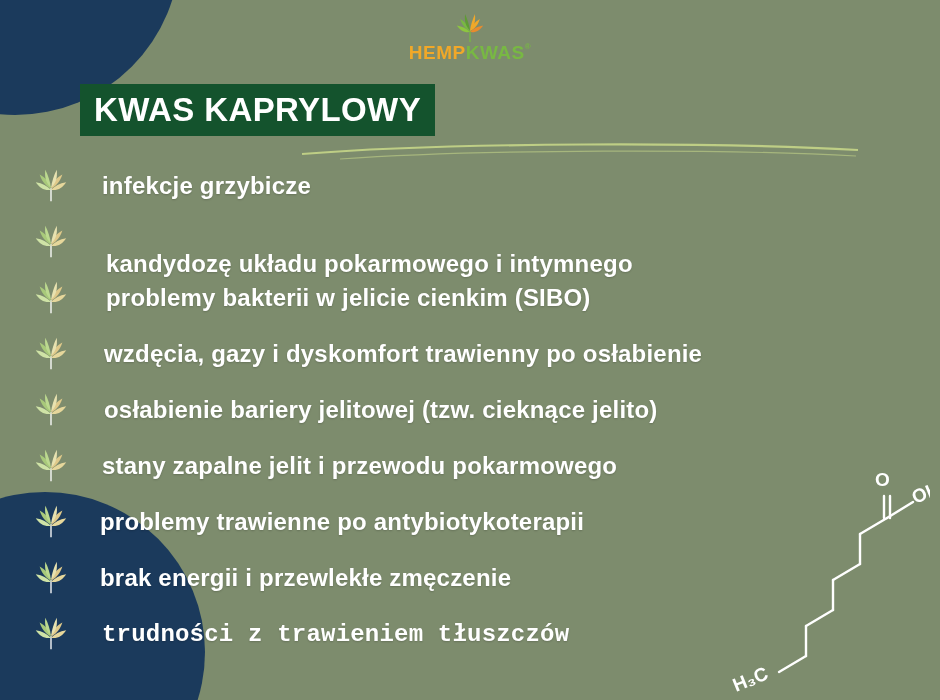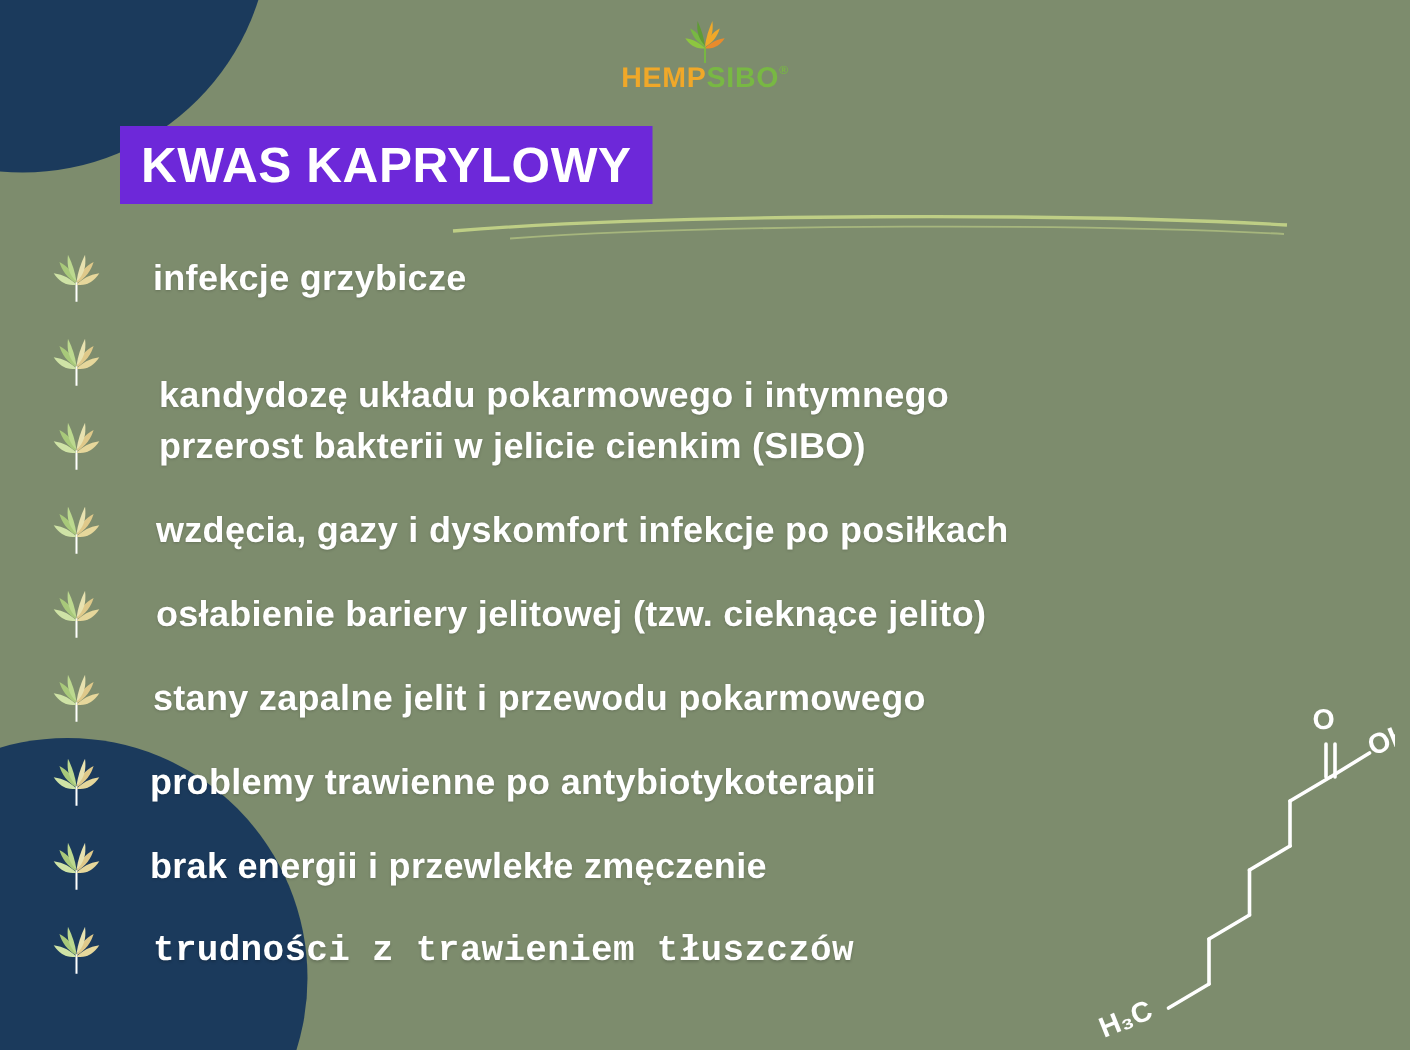--- a/index.html
+++ b/index.html
@@ -73,21 +73,21 @@
   
   .headline {
     position: absolute;
     top: 84px;
     left: 80px;
     display: flex;
     align-items: center;
     white-space: nowrap;
   }
   .headline-hl {
-    background: #6d28d9;
+    background: #14532d;
     color: #ffffff;
     font-size: 33px;
     font-weight: bold;
     letter-spacing: 0.4px;
     padding: 9px 14px 10px 14px;
     line-height: 1;
   }
   .headline-rest {
     color: #ffffff;
     font-size: 33px;
@@ -170,21 +170,21 @@
         <path d="M20 34 L20 20" stroke="#78b843" stroke-width="1.6"></path>
         <path d="M20 21 C18 14 14 9 8 6 C10 12 13 17 20 21 Z" fill="#78b843"></path>
         <path d="M20 21 C22 14 26 9 32 6 C30 12 27 17 20 21 Z" fill="#f0a829"></path>
         <path d="M20 20 C19 13 17 7 14 0 C13 9 15 15 20 20 Z" fill="#5f9c34"></path>
         <path d="M20 20 C21 13 23 7 26 0 C27 9 25 15 20 20 Z" fill="#f0a829"></path>
         <path d="M20 22 C16 18 11 15 4 14 C8 20 13 23 20 22 Z" fill="#8dc63f"></path>
         <path d="M20 22 C24 18 29 15 36 14 C32 20 27 23 20 22 Z" fill="#e98b2c"></path>
       </g>
     </svg>
     <div class="logo-word">
-      <span class="logo-hemp">HEMP</span><span class="logo-king">SIBO</span><span class="logo-reg">®</span>
+      <span class="logo-hemp">HEMP</span><span class="logo-king">KWAS</span><span class="logo-reg">®</span>
     </div>
   </div>
 
   <div class="headline">
     <span class="headline-hl">KWAS KAPRYLOWY</span>
   </div>
   <svg class="headline-underline" viewBox="0 0 560 20">
     <path d="M2 14 C150 2 420 2 558 10" fill="none" stroke="#c9d98a" stroke-width="2.2" opacity="0.85"></path>
     <path d="M40 19 C180 9 430 9 556 16" fill="none" stroke="#c9d98a" stroke-width="1.2" opacity="0.55"></path>
   </svg>
@@ -220,34 +220,34 @@
     <div class="list-item">
       <svg class="item-icon" viewBox="0 0 40 34">
         <path d="M20 33 L20 19" stroke="#ffffff" stroke-width="1.4" fill="none"></path>
         <path d="M20 20 C18 13 14 8 8 5 C10 11 13 16 20 20 Z" fill="#a8c97a"></path>
         <path d="M20 20 C22 13 26 8 32 5 C30 11 27 16 20 20 Z" fill="#dfc98a"></path>
         <path d="M20 19 C19 12 17 6 14 0 C13 9 15 14 20 19 Z" fill="#bcd98f"></path>
         <path d="M20 19 C21 12 23 6 26 0 C27 9 25 14 20 19 Z" fill="#e8e2b0"></path>
         <path d="M20 21 C16 17 11 14 4 13 C8 19 13 22 20 21 Z" fill="#cfe3a6"></path>
         <path d="M20 21 C24 17 29 14 36 13 C32 19 27 22 20 21 Z" fill="#e6d79b"></path>
       </svg>
-      <span class="item-text">przerost bakterii w jelicie cienkim (SIBO)</span>
-    </div>
-
-    <div class="list-item">
-      <svg class="item-icon" viewBox="0 0 40 34">
-        <path d="M20 33 L20 19" stroke="#ffffff" stroke-width="1.4" fill="none"></path>
-        <path d="M20 20 C18 13 14 8 8 5 C10 11 13 16 20 20 Z" fill="#a8c97a"></path>
-        <path d="M20 20 C22 13 26 8 32 5 C30 11 27 16 20 20 Z" fill="#dfc98a"></path>
-        <path d="M20 19 C19 12 17 6 14 0 C13 9 15 14 20 19 Z" fill="#bcd98f"></path>
-        <path d="M20 19 C21 12 23 6 26 0 C27 9 25 14 20 19 Z" fill="#e8e2b0"></path>
-        <path d="M20 21 C16 17 11 14 4 13 C8 19 13 22 20 21 Z" fill="#cfe3a6"></path>
-        <path d="M20 21 C24 17 29 14 36 13 C32 19 27 22 20 21 Z" fill="#e6d79b"></path>
-      </svg>
-      <span class="item-text">wzdęcia, gazy i dyskomfort infekcje po posiłkach</span>
+      <span class="item-text">problemy bakterii w jelicie cienkim (SIBO)</span>
+    </div>
+
+    <div class="list-item">
+      <svg class="item-icon" viewBox="0 0 40 34">
+        <path d="M20 33 L20 19" stroke="#ffffff" stroke-width="1.4" fill="none"></path>
+        <path d="M20 20 C18 13 14 8 8 5 C10 11 13 16 20 20 Z" fill="#a8c97a"></path>
+        <path d="M20 20 C22 13 26 8 32 5 C30 11 27 16 20 20 Z" fill="#dfc98a"></path>
+        <path d="M20 19 C19 12 17 6 14 0 C13 9 15 14 20 19 Z" fill="#bcd98f"></path>
+        <path d="M20 19 C21 12 23 6 26 0 C27 9 25 14 20 19 Z" fill="#e8e2b0"></path>
+        <path d="M20 21 C16 17 11 14 4 13 C8 19 13 22 20 21 Z" fill="#cfe3a6"></path>
+        <path d="M20 21 C24 17 29 14 36 13 C32 19 27 22 20 21 Z" fill="#e6d79b"></path>
+      </svg>
+      <span class="item-text">wzdęcia, gazy i dyskomfort trawienny po osłabienie</span>
     </div>
 
     <div class="list-item">
       <svg class="item-icon" viewBox="0 0 40 34">
         <path d="M20 33 L20 19" stroke="#ffffff" stroke-width="1.4" fill="none"></path>
         <path d="M20 20 C18 13 14 8 8 5 C10 11 13 16 20 20 Z" fill="#a8c97a"></path>
         <path d="M20 20 C22 13 26 8 32 5 C30 11 27 16 20 20 Z" fill="#dfc98a"></path>
         <path d="M20 19 C19 12 17 6 14 0 C13 9 15 14 20 19 Z" fill="#bcd98f"></path>
         <path d="M20 19 C21 12 23 6 26 0 C27 9 25 14 20 19 Z" fill="#e8e2b0"></path>
         <path d="M20 21 C16 17 11 14 4 13 C8 19 13 22 20 21 Z" fill="#cfe3a6"></path>

